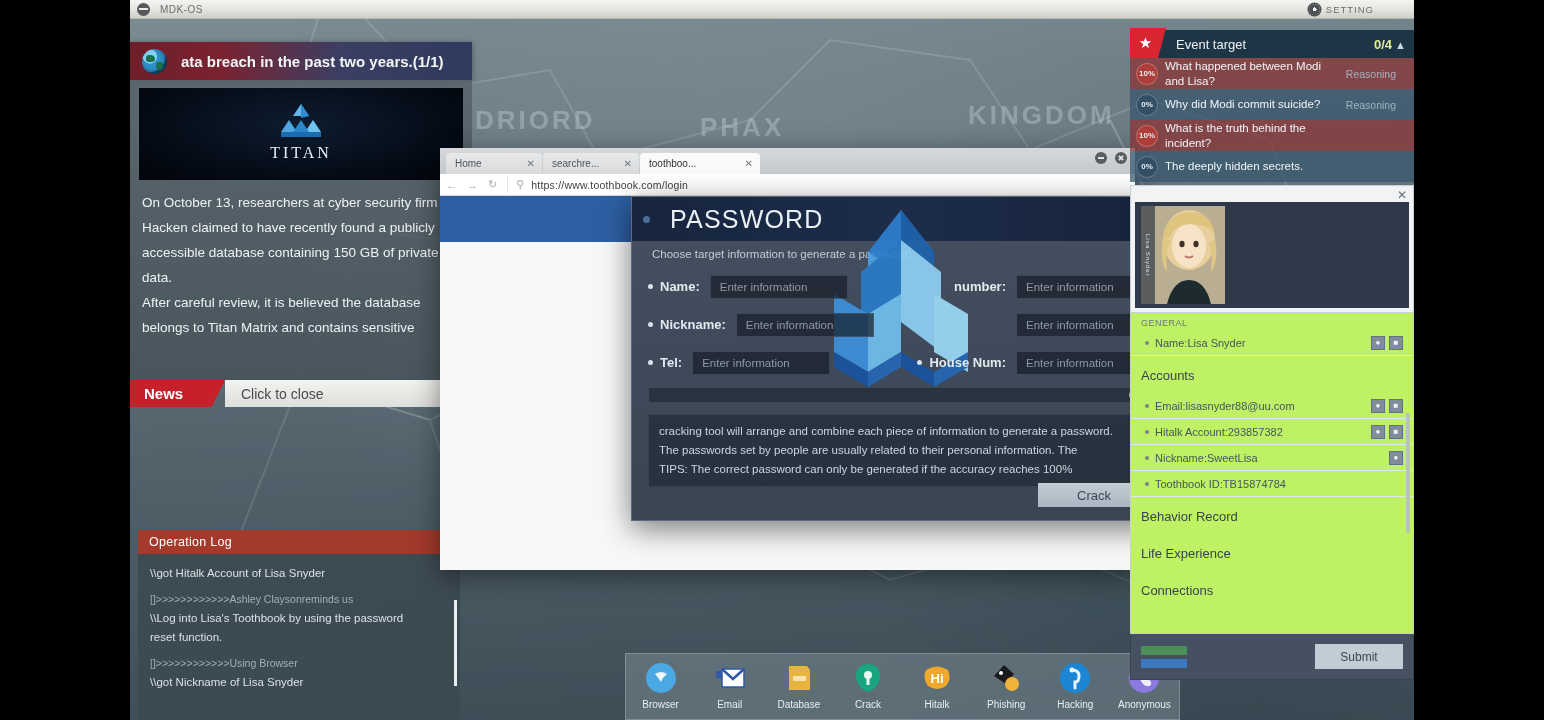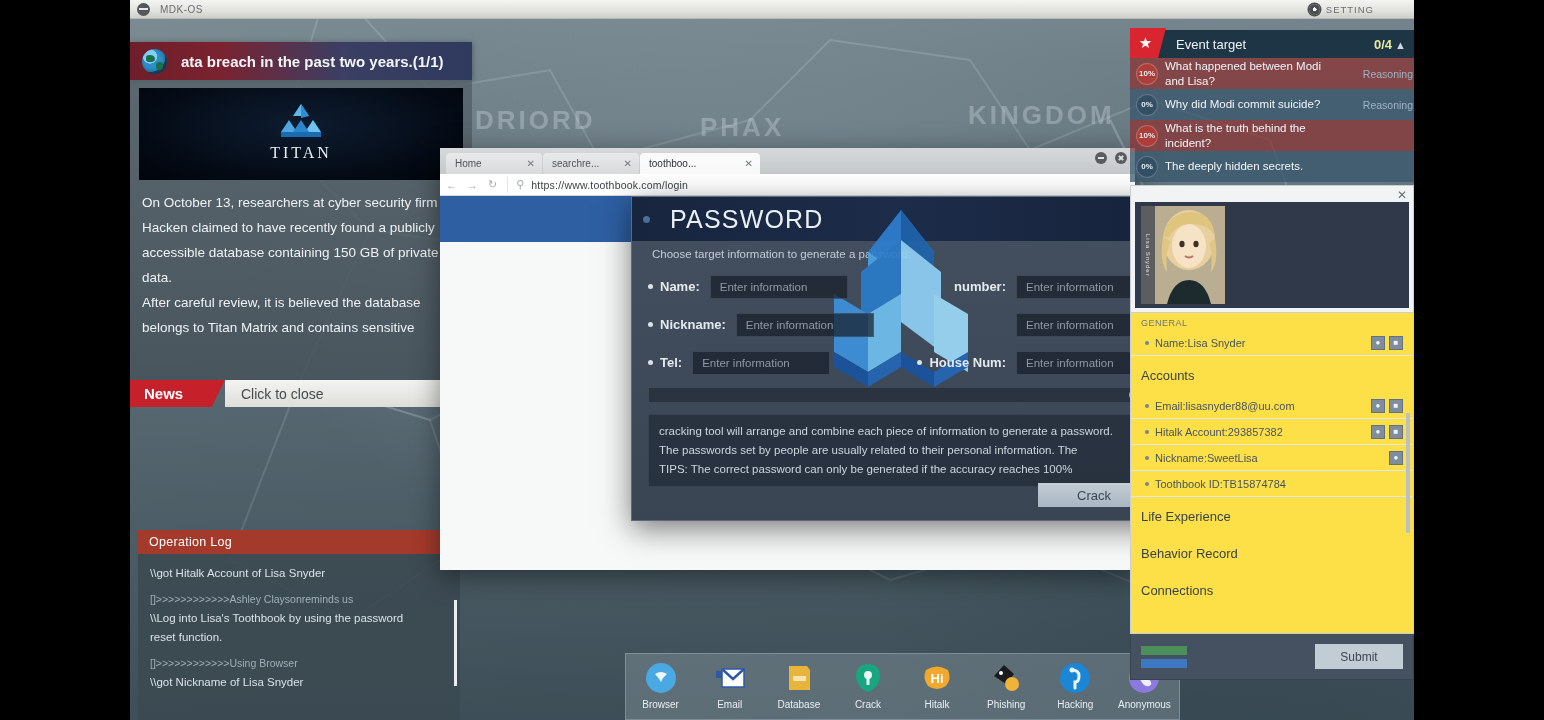--- a/index.html
+++ b/index.html
@@ -264,21 +264,21 @@
     position:absolute; left:0; top:-2px; width:36px;height:30px;
     background:#d8252f; clip-path: polygon(0 0,100% 0,78% 100%,0 100%);
     display:flex;align-items:center;justify-content:center;
   }
   .star-glyph{ color:#fff; font-size:15px; margin-right:5px;}
   #evt-title{ margin-left:46px; color:#eef3f6; font-size:13px;}
   #evt-count{ margin-left:auto; margin-right:8px; color:#e4eaa0; font-size:13px; font-weight:700;}
   .chev{ color:#cfd8de; font-size:11px; margin-left:3px;}
   .evt-row{
     height:31px; display:flex; align-items:center; position:relative;
-    padding-left:6px; padding-right:1px;
+    padding-left:6px; padding-right:18px;
   }
   .evt-row.red{ background: rgba(140,48,48,.72);}
   .evt-row.blue{ background: rgba(52,84,107,.72);}
   .evt-badge{
     width:22px;height:22px;border-radius:50%;
     display:flex;align-items:center;justify-content:center;
     font-size:8px; font-weight:700; color:#e9eef2; flex:none;
     border:1px solid rgba(255,255,255,.22);
   }
   .evt-badge.r{ background: rgba(180,60,55,.85);}
@@ -301,21 +301,21 @@
     overflow:hidden;
   }
   #avatar-name{
     position:absolute; left:0; top:0; width:14px;height:98px;
     background: rgba(60,66,78,.75); color:#dfe4e8; font-size:6px;
     writing-mode: vertical-rl; display:flex;align-items:center;justify-content:center;
     letter-spacing:1px;
   }
 
   #details{
-    background:#fde047; border:1px solid #c9ced3; border-top:none;
+    background:#bef264; border:1px solid #c9ced3; border-top:none;
     height:321px; position:relative; overflow:hidden;
   }
   #det-general{ font-size:9px; color:#6d757b; padding:5px 0 2px 10px; letter-spacing:.5px;}
   .det-row{
     height:26px; display:flex; align-items:center; padding:0 10px 0 14px;
     border-bottom:1px solid #e3e7ea;
   }
   .det-row .dot{ width:4px;height:4px;border-radius:50%;background:#7b848b;margin-right:6px;flex:none;}
   .det-txt{ color:#48545e; font-size:11px;}
   .det-btns{ margin-left:auto; display:flex; gap:4px;}
@@ -718,22 +718,22 @@
         <span class="det-txt">Nickname:SweetLisa</span>
         <span class="det-btns">
           <span class="det-btn">●</span>
         </span>
       </div>
       <div class="det-row">
         <span class="dot"></span>
         <span class="det-txt">Toothbook ID:TB15874784</span>
       </div>
 
+      <div class="det-section">Behavior Record</div>
       <div class="det-section">Life Experience</div>
-      <div class="det-section">Behavior Record</div>
       <div class="det-section">Connections</div>
       <div id="det-scroll"></div>
     </div>
 
     <div id="submit-bar">
       <span class="sb-chips">
         <span class="sb-chiprow">
           <span class="sb-chip green"></span>
           <span class="sb-chiplabel">&nbsp;</span>
         </span>

